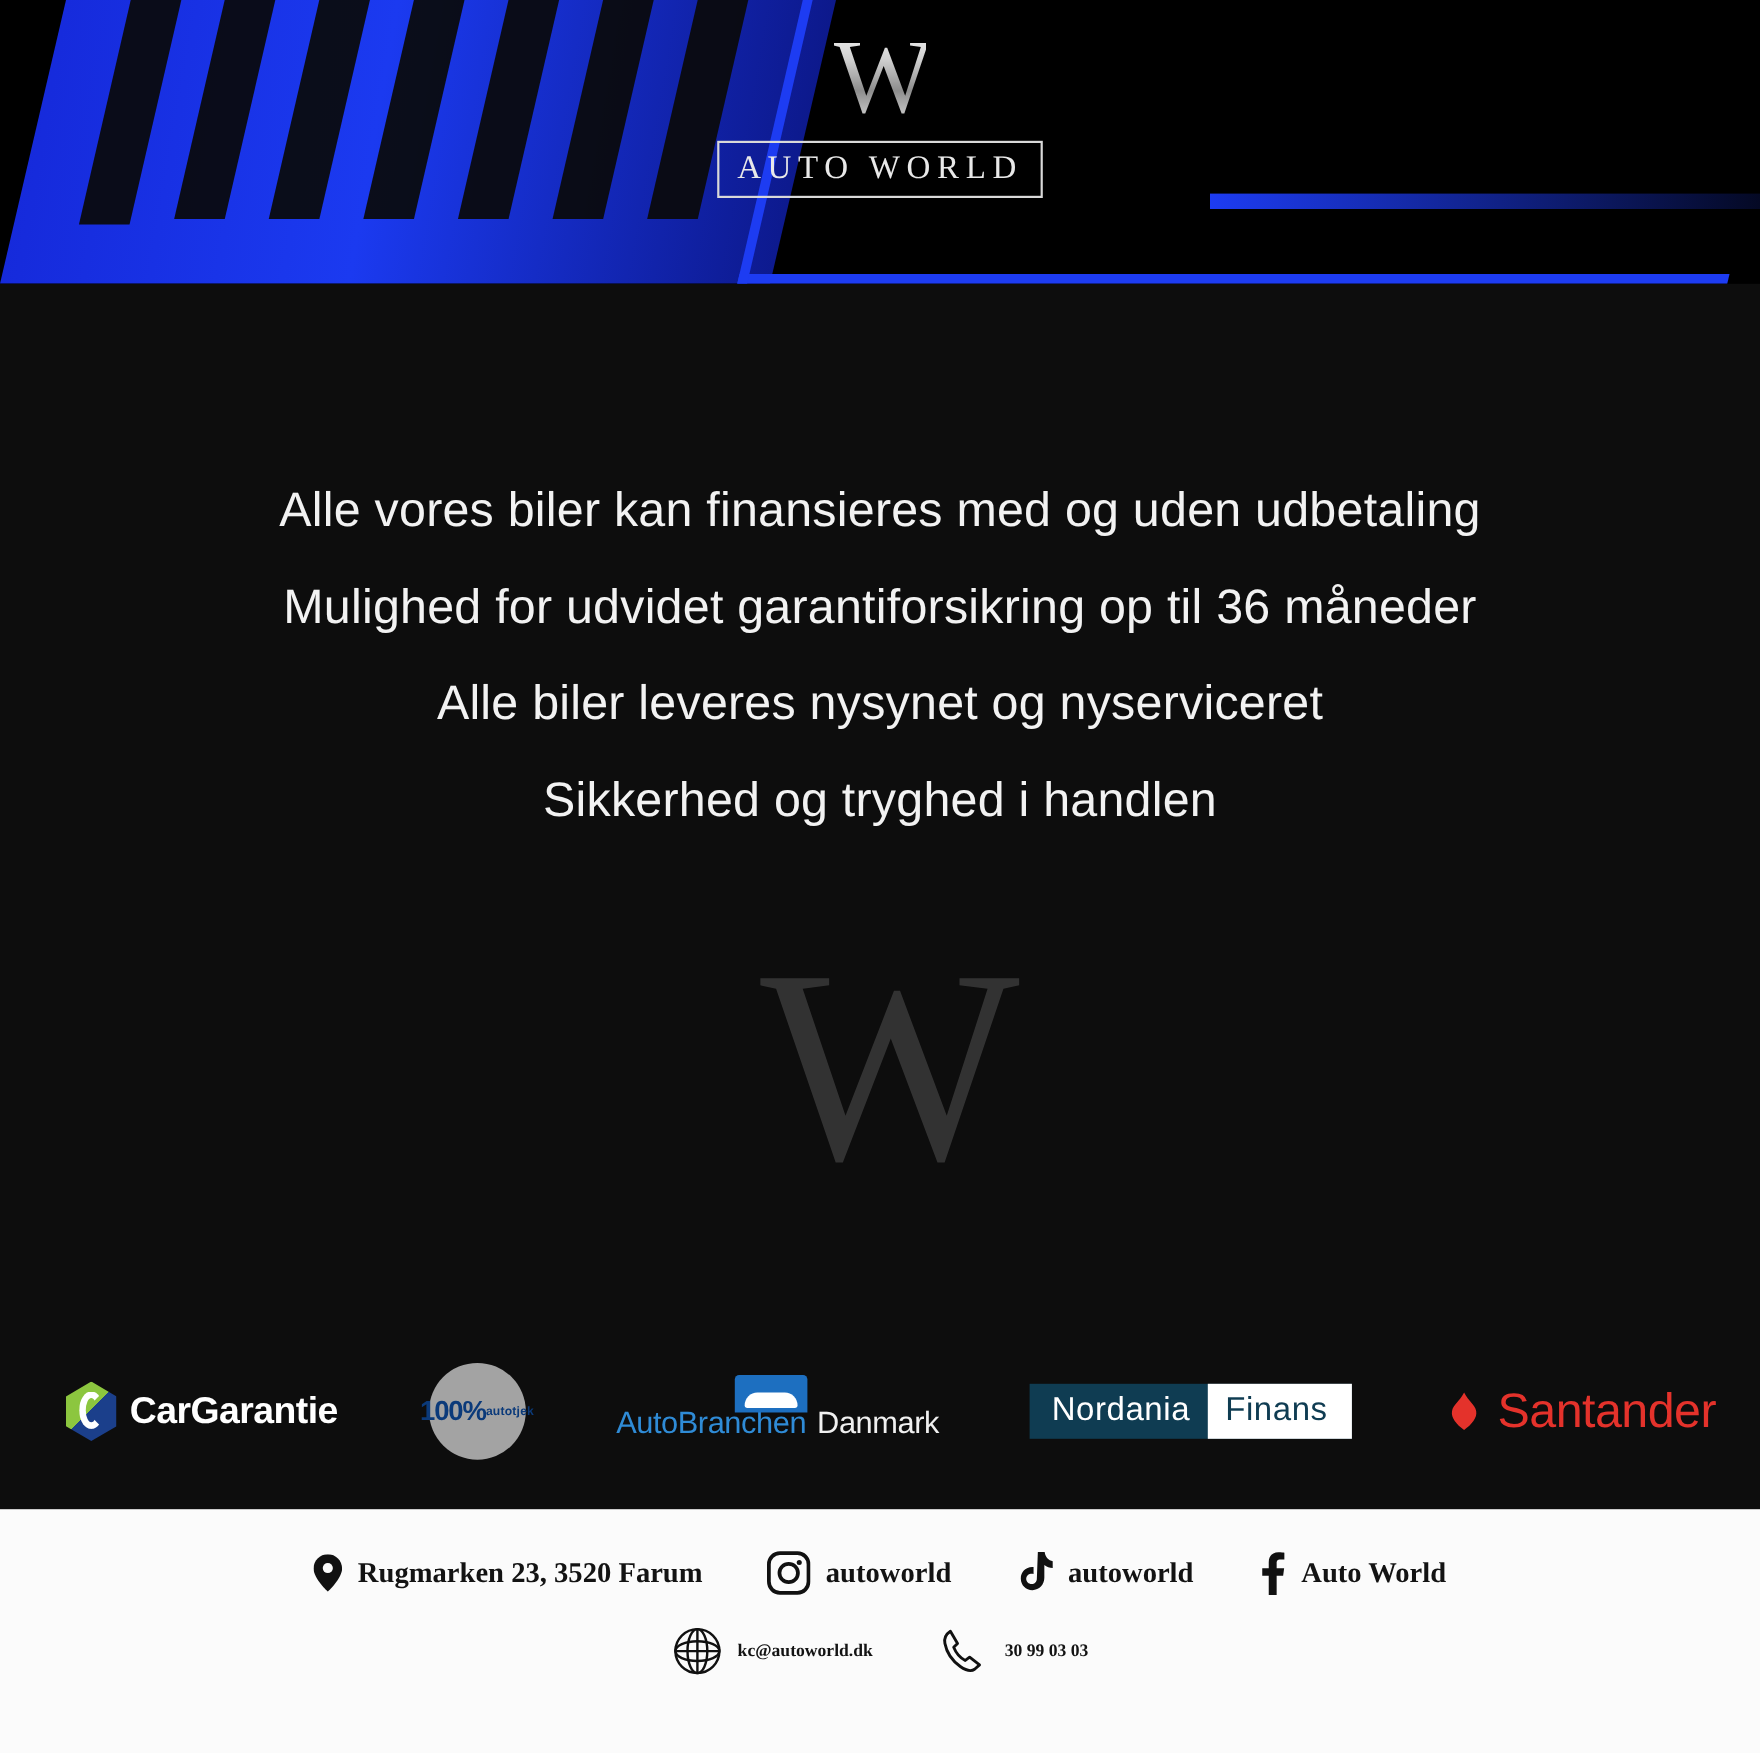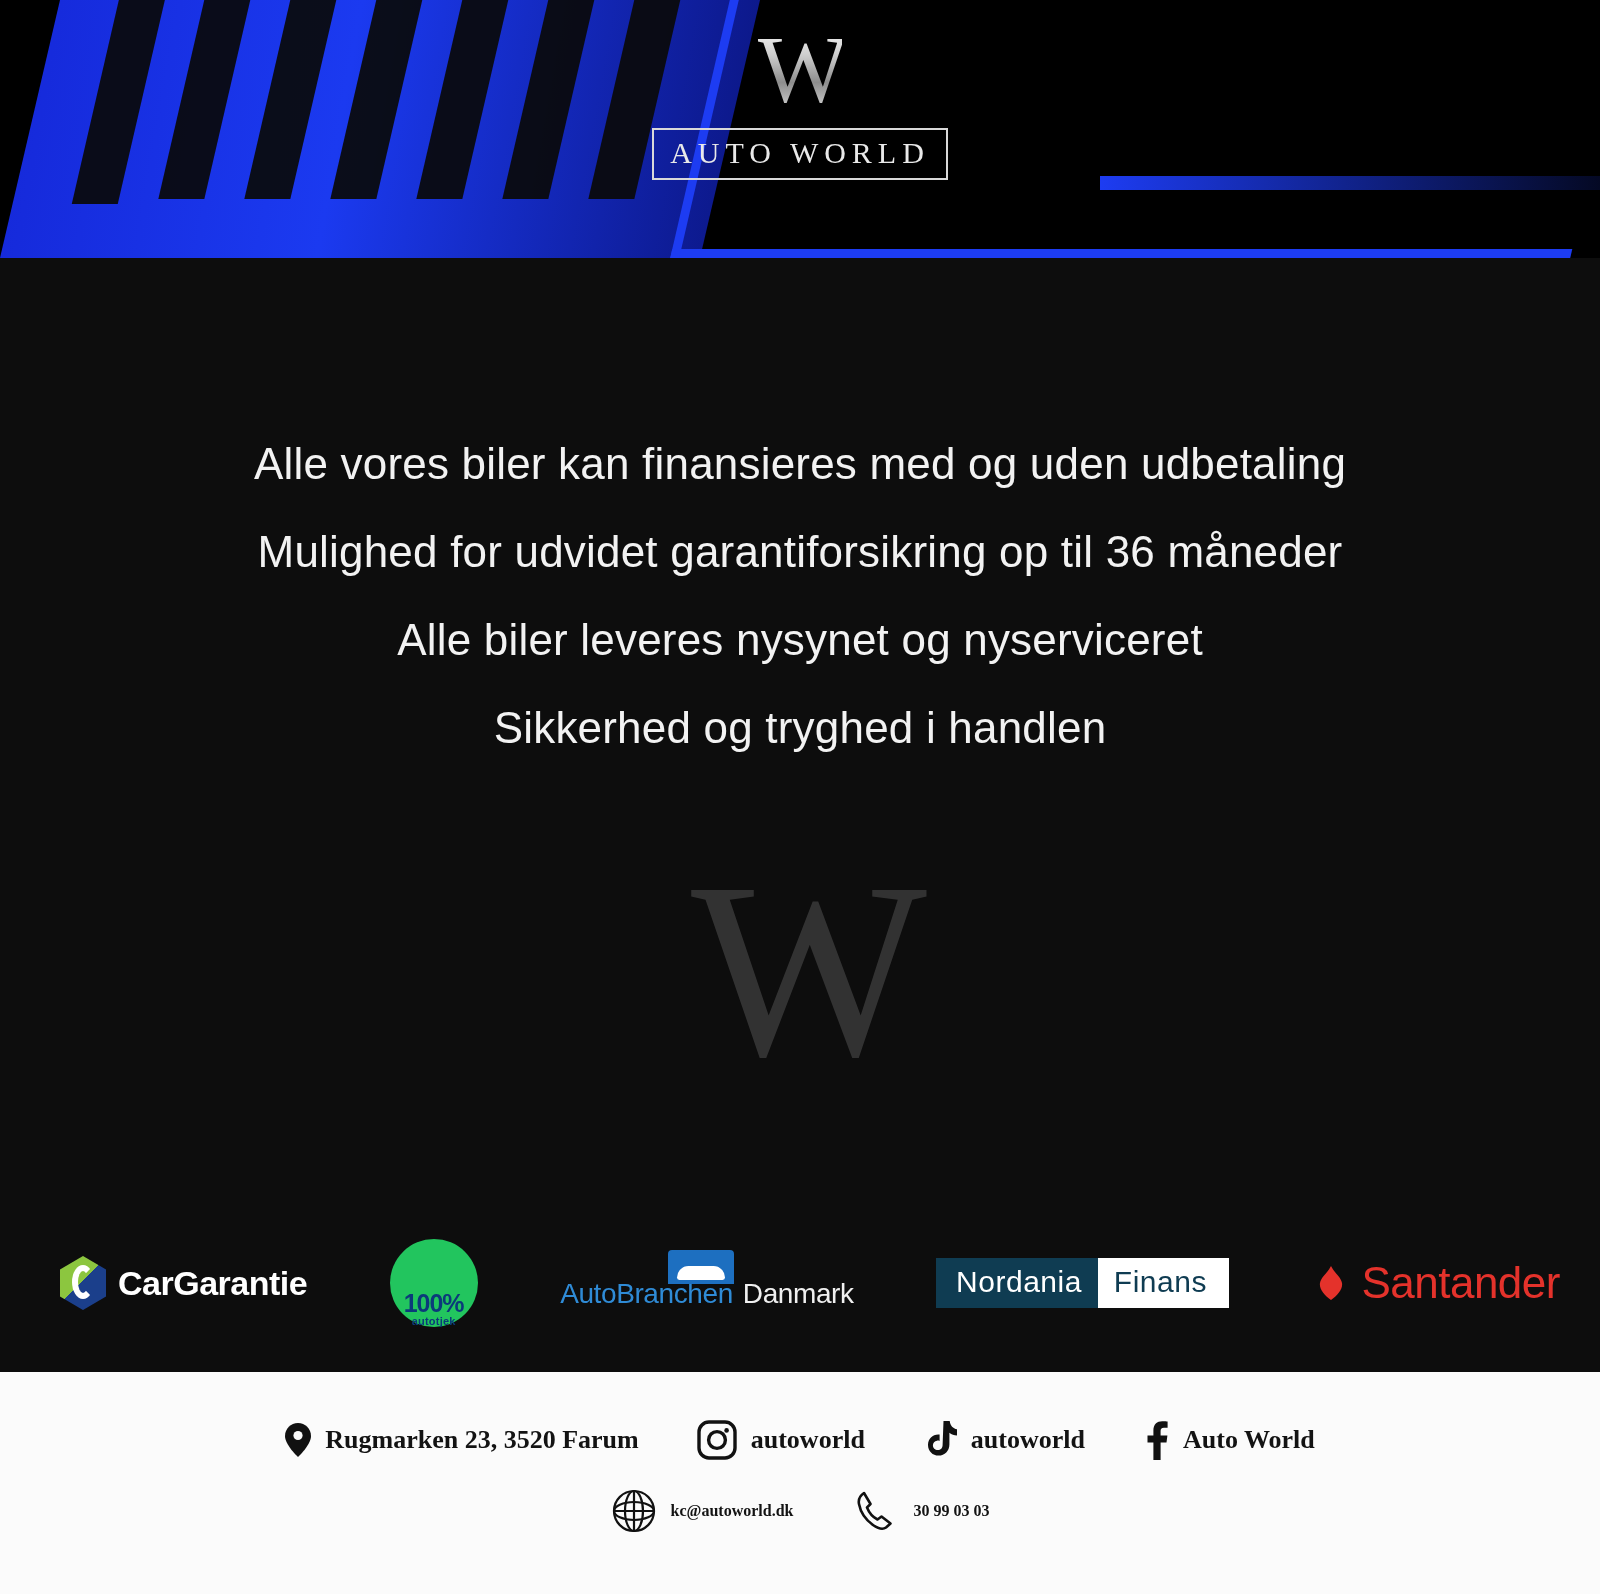--- a/index.html
+++ b/index.html
@@ -174,25 +174,24 @@
     color: #fff;
     font-size: 34px;
     font-weight: bold;
     letter-spacing: -0.5px;
   }
 
   
   .at-circle {
     width: 88px; height: 88px;
     border-radius: 50%;
-    background: #22c55e;
+    background: #a3a3a3;
     display: flex;
-    flex-direction: column;
     align-items: center;
-    justify-content: flex-end;
+    justify-content: center;
   }
   .at-100 {
     color: #0b3a7a;
     font-size: 25px;
     font-weight: bold;
     letter-spacing: -1px;
     line-height: 24px;
   }
   .at-sub {
     color: #0b3a7a;
@@ -266,21 +265,21 @@
     height: 222px;
     background: #fbfbfb;
     color: #111;
   }
   .footer-row {
     display: flex;
     align-items: center;
     justify-content: center;
     gap: 58px;
   }
-  .footer-row.r1 { padding-top: 48px; }
+  .footer-row.r1 { padding-top: 38px; }
   .footer-row.r2 { padding-top: 28px; gap: 62px; }
   .f-item { display: flex; align-items: center; gap: 14px; }
   .f-label {
     font-family: "Liberation Serif", serif;
     font-size: 26px;
     font-weight: bold;
     color: #131313;
     white-space: nowrap;
   }
   .f-label.small {

